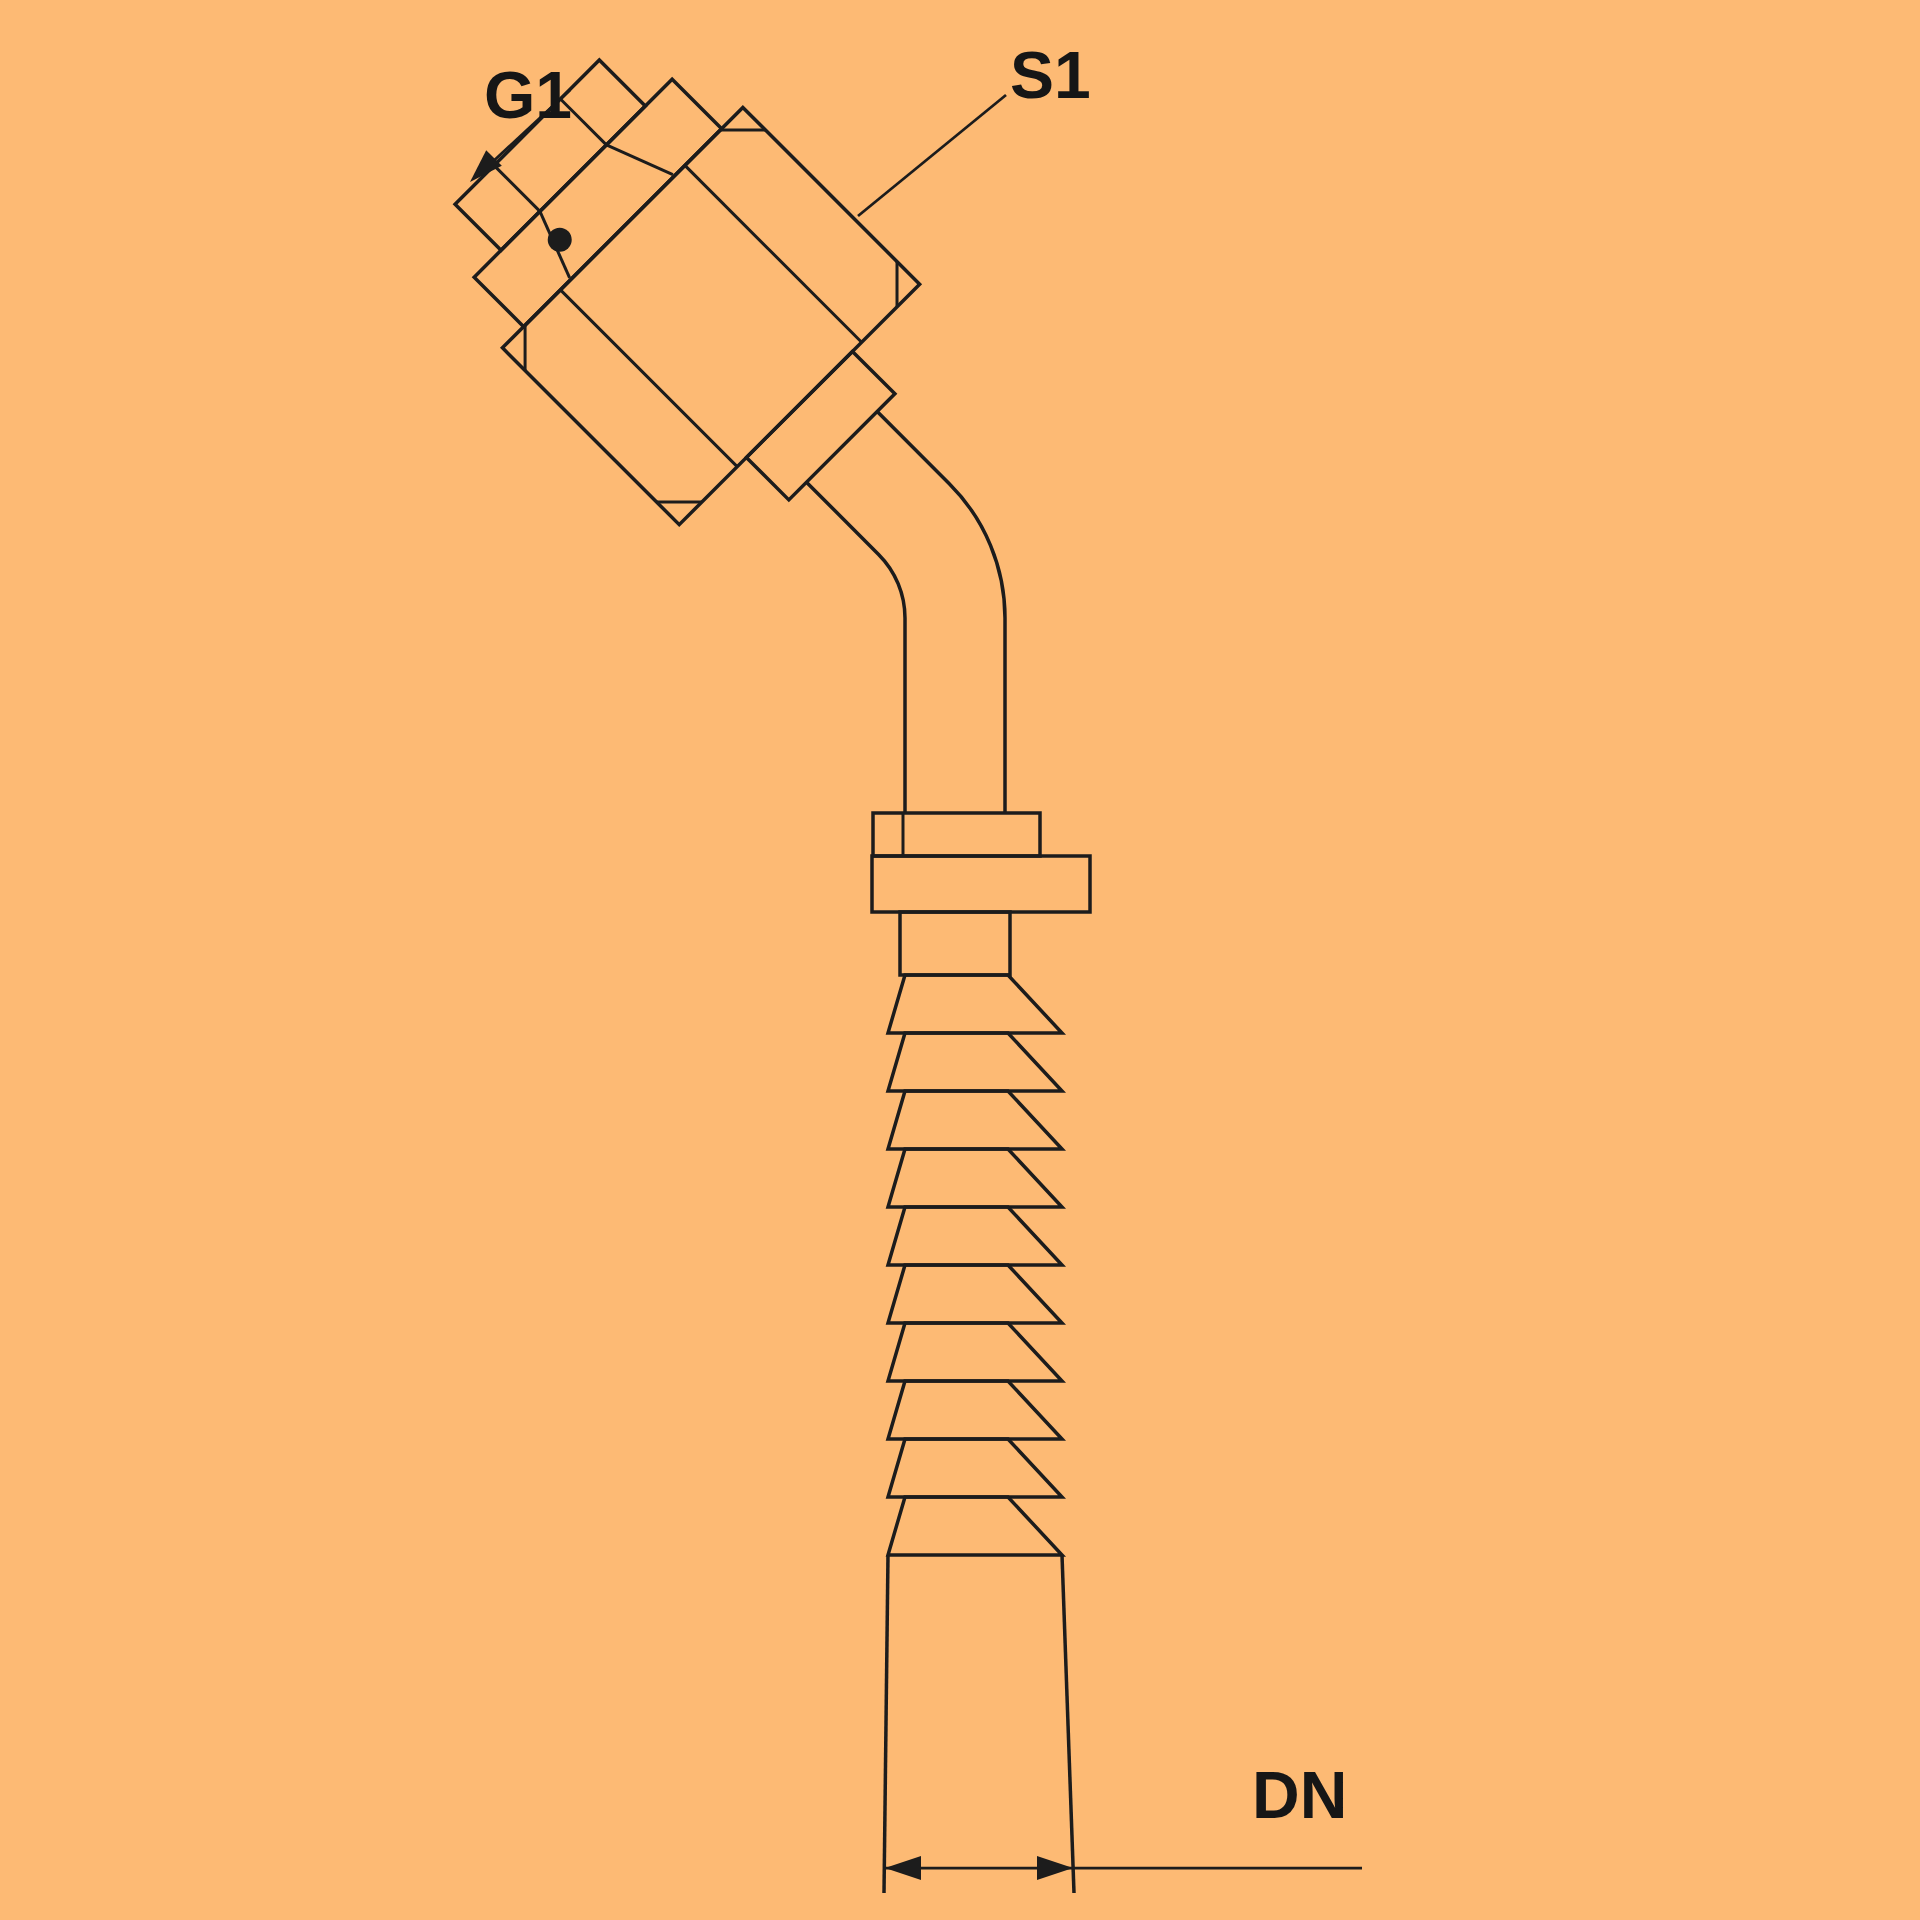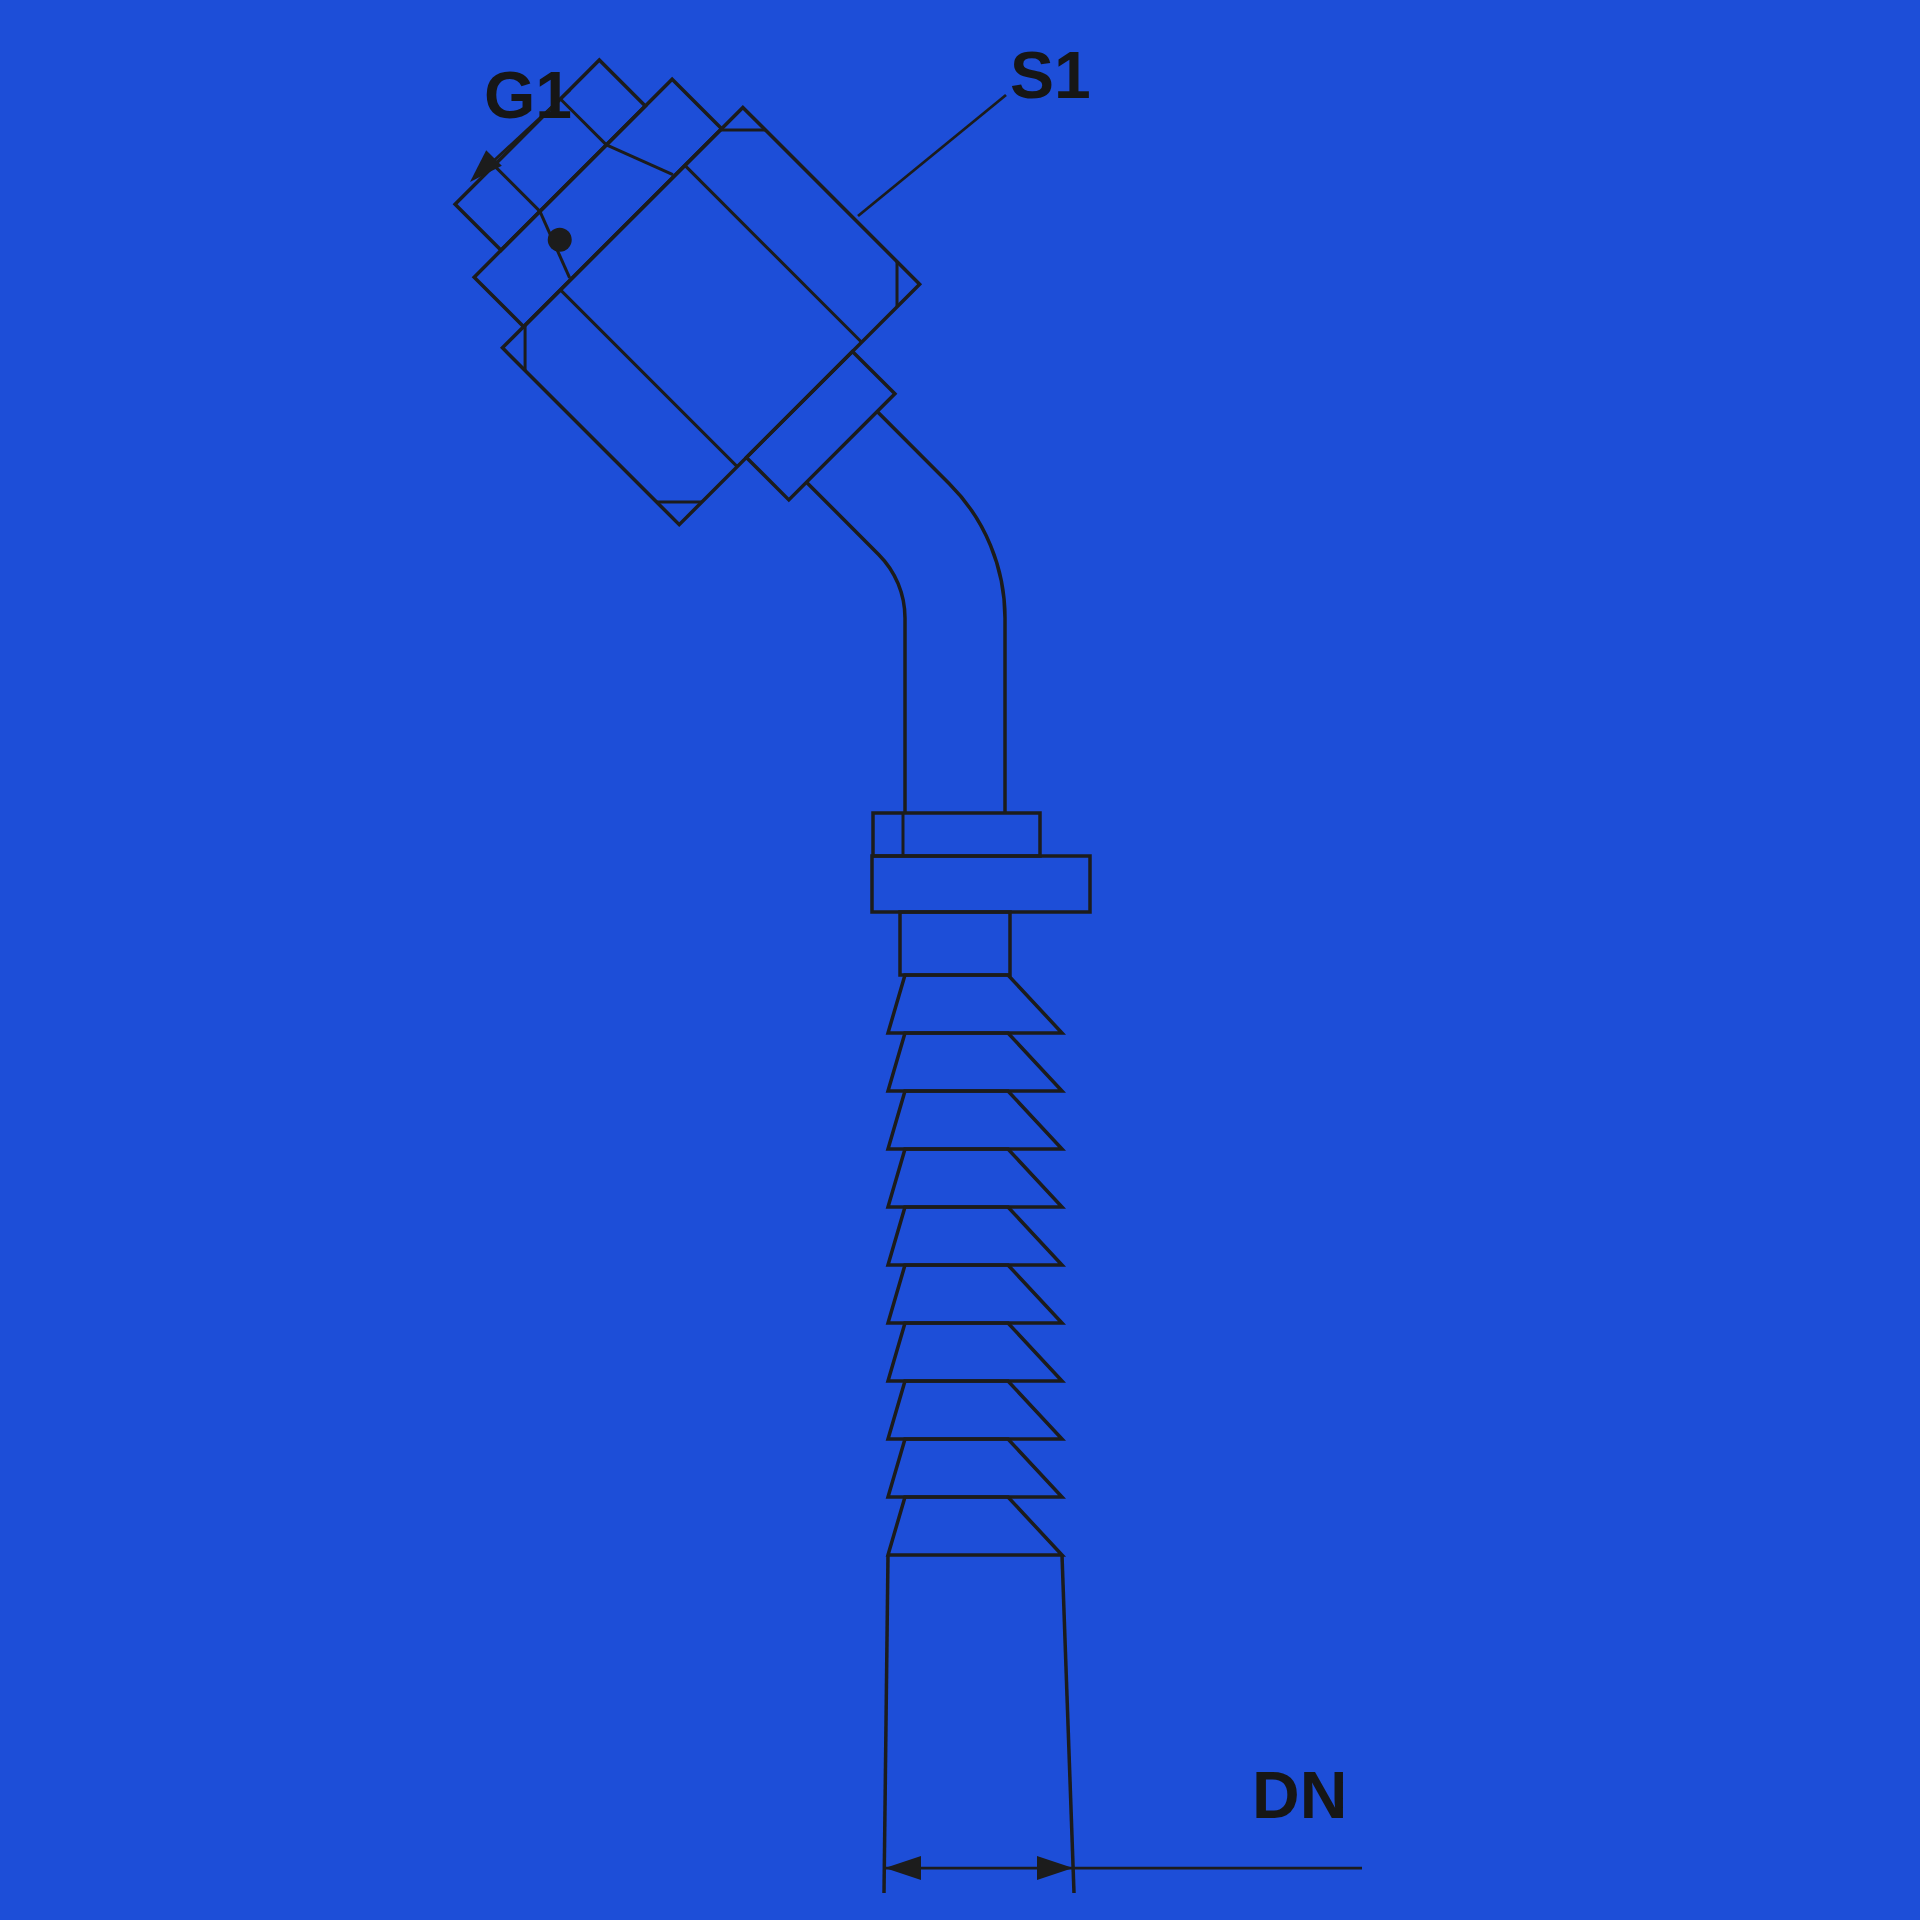--- a/index.html
+++ b/index.html
@@ -7,21 +7,21 @@
     padding: 0;
     width: 1920px;
     height: 1920px;
     background: #ffffff;
     font-family: "Liberation Sans", sans-serif;
   }
   .canvas {
     position: relative;
     width: 1920px;
     height: 1920px;
-    background: #1d4ed8;
+    background: #fdba74;
     overflow: hidden;
   }
   svg { display: block; }
   .part {
     stroke: #1c1c1c;
     fill: none;
     stroke-width: 3.5;
     stroke-linejoin: miter;
     stroke-linecap: butt;
   }

